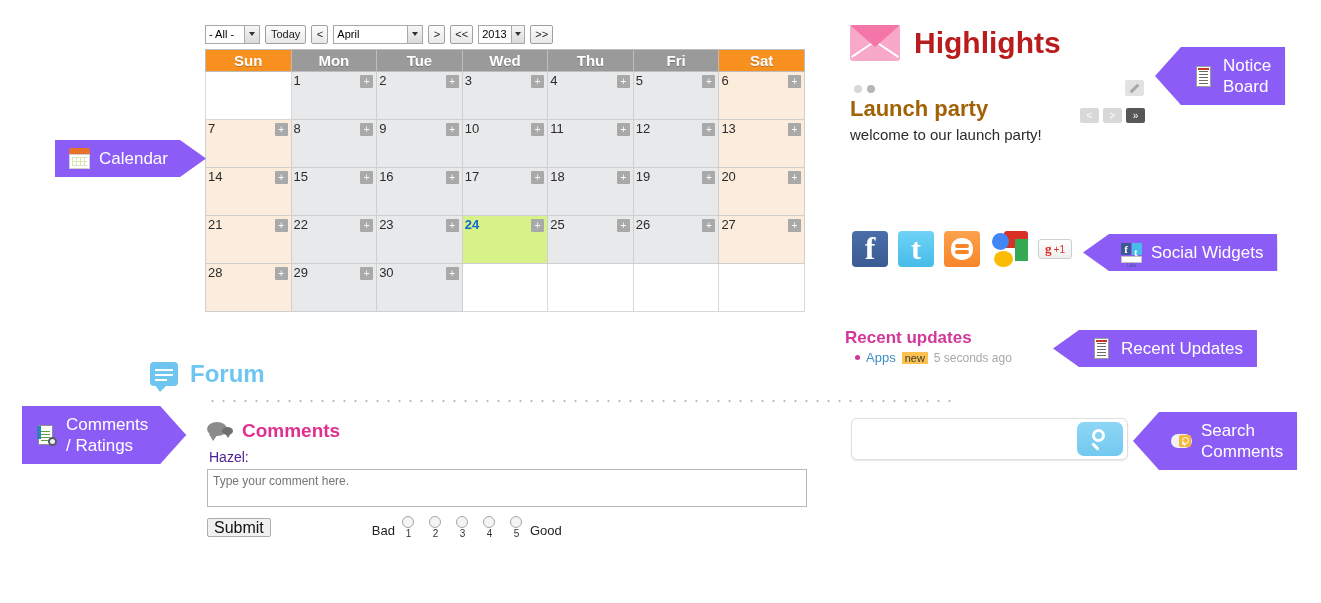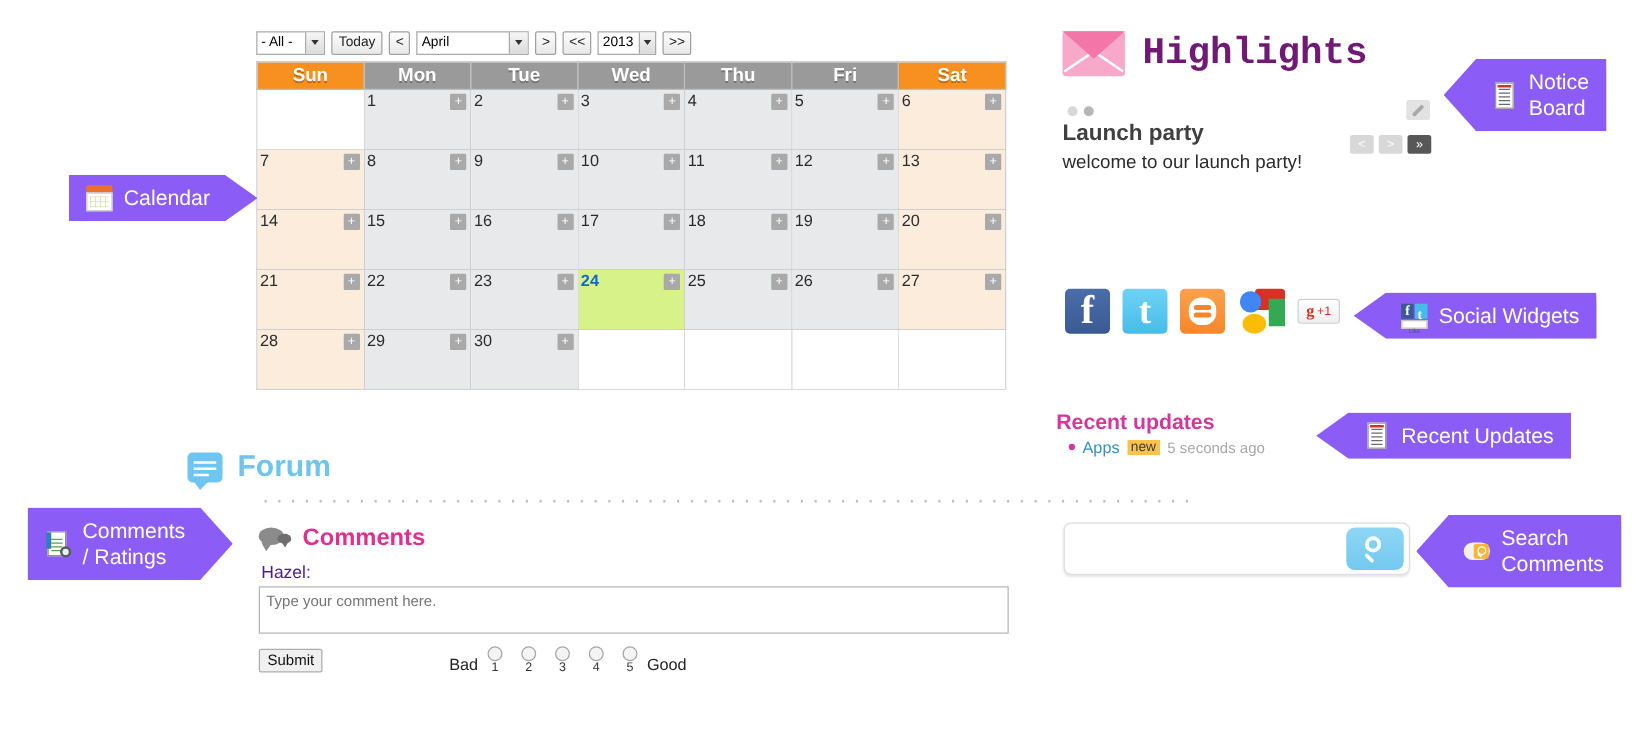--- a/index.html
+++ b/index.html
@@ -125,21 +125,21 @@
   #comment-author { font-size: 14px; color: #4c1d95; margin: 7px 0 4px 2px; }
   #comment-textarea {
     width: 600px; height: 38px; border: 1px solid #b6b6b6;
     background: #fff; padding: 4px 5px;
     font-family: Liberation Sans, sans-serif; font-size: 12px;
     color: #8c8c8c; resize: none; outline: none;
   }
   .cm-footer { display:flex; align-items:center; margin-top: 5px; }
   #submit-button {
     background: #f0f0f0; border: 1px solid #adadad; border-radius: 2px;
-    font-size: 12px; color: #111; padding: 1px 6px; line-height: 15px;
+    font-size: 16px; color: #111; padding: 1px 6px; line-height: 15px;
   }
   .rating { display:flex; align-items:flex-end; gap:0; margin-left: 101px; }
   .rating .endlabel { font-size: 13px; color:#222; padding-bottom:1px; }
   .rating .radios { display:flex; }
   .rating .r {
     width: 27px; display:flex; flex-direction: column; align-items:center;
   }
   .rating .r .dot {
     width: 12px; height: 12px; border-radius: 50%;
     border: 1px solid #a6a6a6; background: #f4f4f4;
@@ -159,21 +159,21 @@
     border-top: 22px solid #f475a8;
   }
   .env-icon .diagL{
     position:absolute;left:2px;bottom:3px;width:28px;height:2px;
     background:#fff;transform:rotate(-34deg);transform-origin:left bottom;
   }
   .env-icon .diagR{
     position:absolute;right:2px;bottom:3px;width:28px;height:2px;
     background:#fff;transform:rotate(34deg);transform-origin:right bottom;
   }
-  #highlights-title { font-size: 30px; font-weight: bold; color: #701a75; font-family: Liberation Mono, monospace; }
+  #highlights-title { font-size: 30px; font-weight: bold; color: #b91c1c; }
 
   #hl-edit-btn {
     position: absolute; left: 1125px; top: 80px;
     width: 19px; height: 16px; background: #e2e2e2; border-radius: 2px;
     display:flex; align-items:center; justify-content:center;
   }
   #hl-edit-btn .pencil {
     width: 11px; height: 3px; background: #a8a8a8;
     transform: rotate(-45deg); border-radius:1px;
   }
@@ -181,21 +181,21 @@
   #hl-nav .nb {
     width: 19px; height: 15px; border-radius: 2px;
     background: #d8d8d8; color:#fff; font-size: 10px;
     display:flex; align-items:center; justify-content:center;
   }
   #hl-nav .nb.active { background: #575757; }
 
   .hl-dots { display:flex; gap:5px; margin: 24px 0 3px 4px; }
   .hl-dots span { width:8px;height:8px;border-radius:50%;background:#d8d8d8; }
   .hl-dots span.on { background:#b6b6b6; }
-  #hl-item-title { font-size: 18px; font-weight:bold; color:#404040; }
+  #hl-item-title { font-size: 22px; font-weight:bold; color:#a16207; }
   #hl-item-date  { font-size: 15px; color:#2b2b2b; margin-top: 4px; }
   #hl-item-desc  { font-size: 15px; color:#2b2b2b; margin-top: 4px; }
 
   
   #social-widgets { position:absolute; left:852px; top:231px; display:flex; align-items:center; gap:10px; }
   .sw { width: 36px; height: 36px; border-radius: 4px; position: relative; }
   .sw-fb { background: linear-gradient(#4a6ea9,#3b5a93); }
   .sw-fb:after{
     content:"f"; position:absolute; left:50%; top:48%;
     transform: translate(-50%,-50%);

